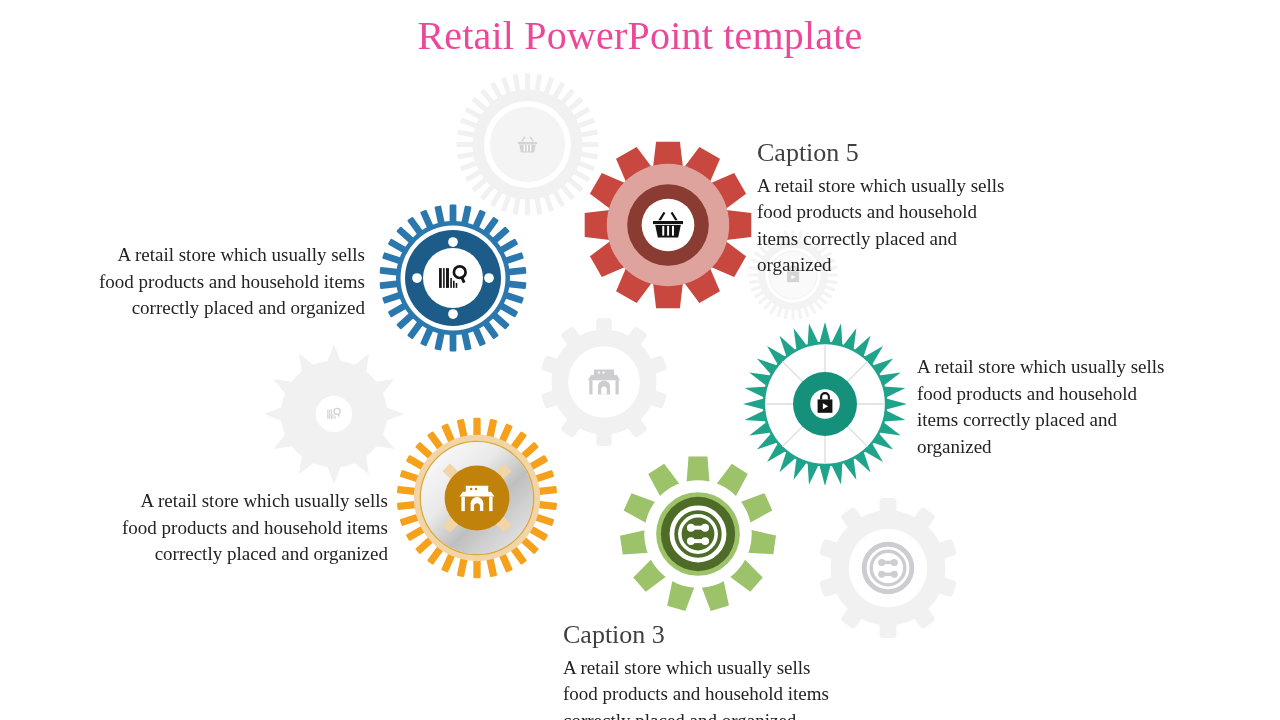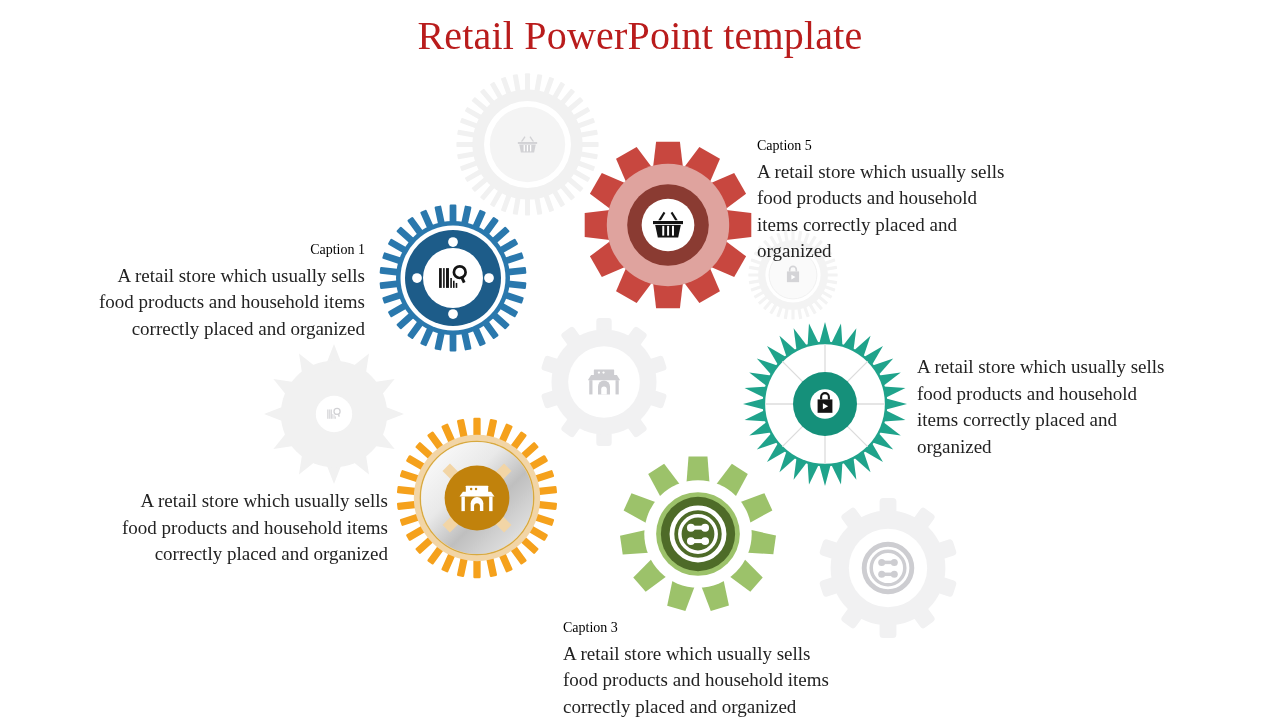--- a/index.html
+++ b/index.html
@@ -16,36 +16,36 @@
     font-family: "Liberation Serif", "DejaVu Serif", serif;
   }
   #title {
     position: absolute;
     left: 0;
     top: 12px;
     width: 1280px;
     text-align: center;
     font-size: 40px;
     font-weight: 400;
-    color: #b91c1c;
+    color: #ec4899;
     letter-spacing: 0.2px;
     line-height: 1.2;
   }
   .gear-wrap {
     position: absolute;
   }
   .gear-wrap svg { display: block; overflow: visible; }
 
   .caption {
     position: absolute;
     width: 270px;
   }
   .caption .cap-title {
-    font-size: 14px;
-    color: #000000;
+    font-size: 26px;
+    color: #404040;
     margin: 0 0 4px 0;
     line-height: 1.18;
     font-weight: 400;
   }
   .caption .cap-body {
     font-size: 19px;
     color: #232323;
     line-height: 1.40;
     margin: 0;
   }
@@ -494,21 +494,20 @@
         <circle cx="109" cy="92" r="5" fill="#ffffff"></circle>
         <circle cx="91" cy="109" r="5" fill="#ffffff"></circle>
         <circle cx="109" cy="109" r="5" fill="#ffffff"></circle>
         <rect x="91" y="89.5" width="18" height="5" fill="#ffffff"></rect>
         <rect x="91" y="106.5" width="18" height="5" fill="#ffffff"></rect>
       </g>
     </svg>
   </div>
 
   <div class="caption align-right" style="left:95px; top:242px;">
-    <p class="cap-title">Caption 1</p>
     <p class="cap-body">A retail store which usually sells food products and household items correctly placed and organized</p>
   </div>
 
   <div class="caption align-right" style="left:118px; top:488px;">
     <p class="cap-body">A retail store which usually sells food products and household items correctly placed and organized</p>
   </div>
 
   <div class="caption align-center" style="left:563px; top:620px;">
     <p class="cap-title">Caption 3</p>
     <p class="cap-body">A retail store which usually sells food products and household items correctly placed and organized</p>

